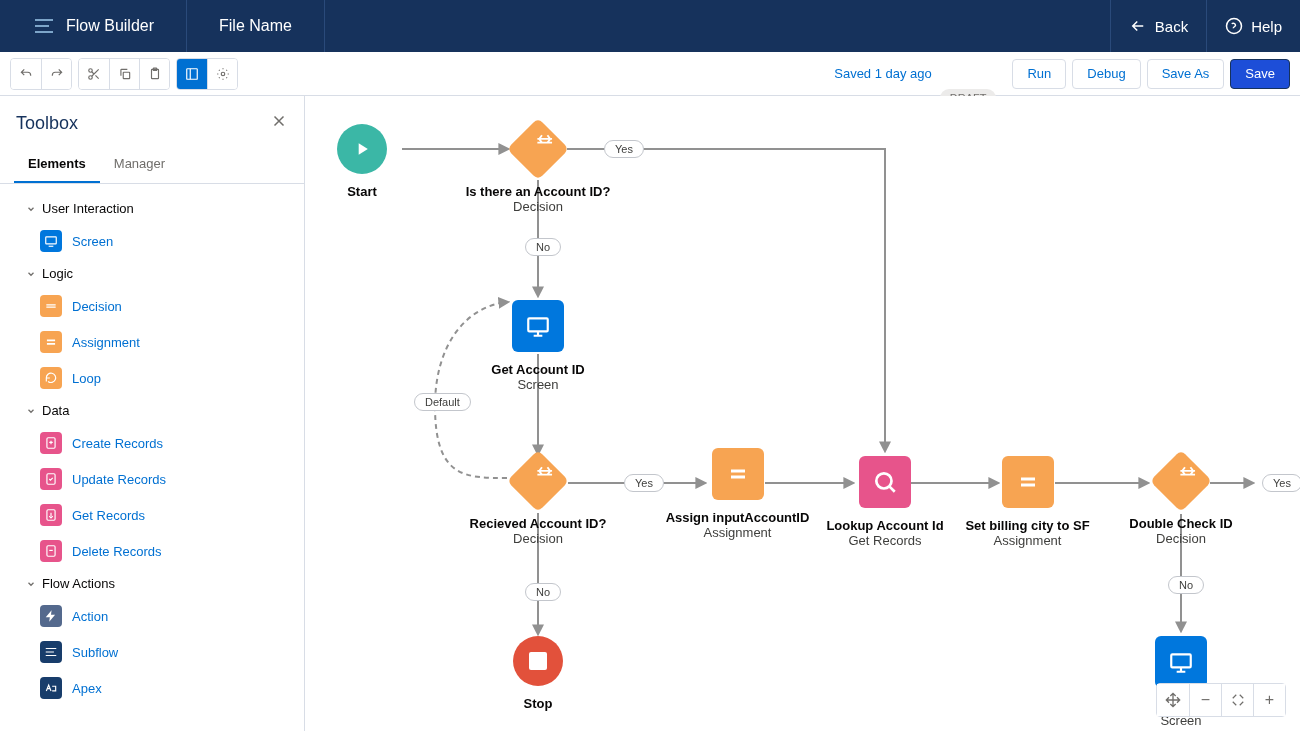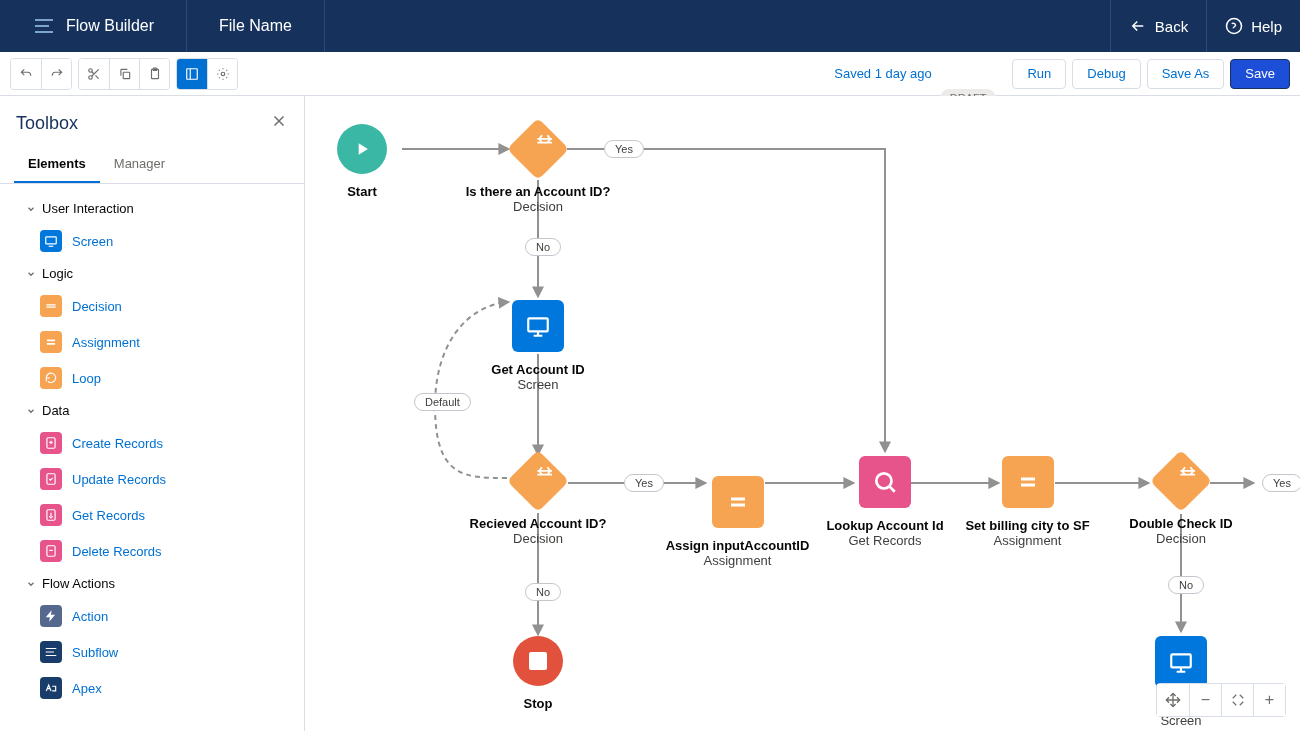--- a/index.html
+++ b/index.html
@@ -348,21 +348,21 @@
           <div class="node-decision">
             <div class="node-decision-inner"><svg width="22" height="22" viewBox="0 0 24 24" fill="#fff">
                 <path d="M4 10h16M4 14h16M9 6l-3 4 3 4M15 6l3 4-3 4" stroke="#fff" stroke-width="2" fill="none"></path>
               </svg></div>
           </div>
         </div>
       <div class="node-label">Recieved Account ID?</div>
       <div class="node-sub">Decision</div>
     </div>
 
-    <div class="node" style="left:360px;top:380px;width:145px">
+    <div class="node" style="left:360px;top:352px;width:145px">
       <div class="node-shape node-assign">
           <svg width="24" height="24" viewBox="0 0 24 24" fill="none" stroke="#fff" stroke-width="3">
             <path d="M5 9h14M5 15h14"></path>
           </svg>
         </div>
       <div class="node-label">Assign inputAccountID</div>
       <div class="node-sub">Assignment</div>
     </div>
 
     <div class="node" style="left:515px;top:360px;width:130px">

